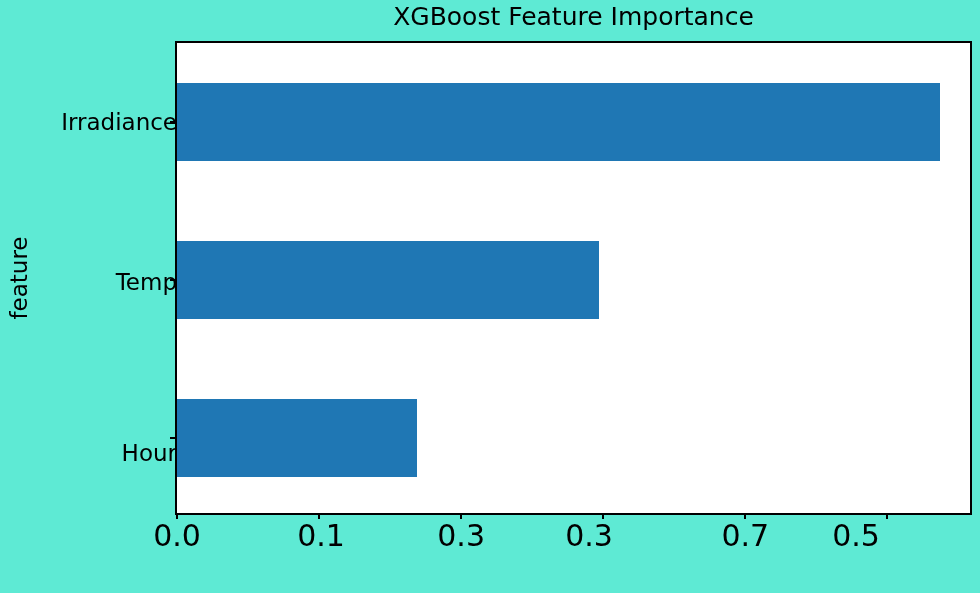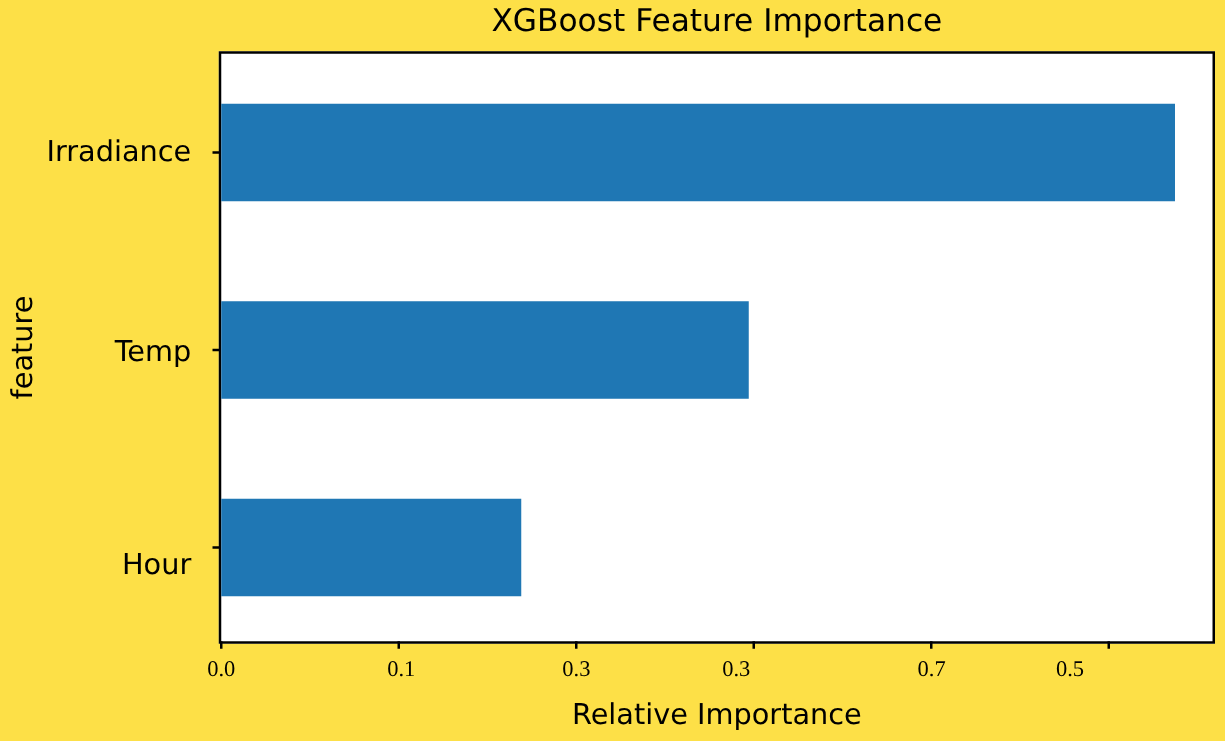--- a/index.html
+++ b/index.html
@@ -8,21 +8,21 @@
     background: #ffffff;
   }
   body {
     font-family: "DejaVu Sans", sans-serif;
     -webkit-font-smoothing: antialiased;
   }
   #figure {
     position: relative;
     width: 980px;
     height: 593px;
-    background: #fde047;
+    background: #5eead4;
     overflow: hidden;
   }
   
   #chart-title {
     position: absolute;
     left: 175px;
     top: 2px;
     width: 797px;
     text-align: center;
     font-size: 25px;
@@ -58,21 +58,21 @@
   .ytick-mark {
     position: absolute;
     width: 6px;
     height: 2px;
     background: #000000;
     left: -7px;
   }
   .ytick-label {
     position: absolute;
     right: 100%;
-    margin-right: 24px;
+    margin-right: 0;
     transform: translateY(-50%);
     font-size: 23px;
     line-height: 23px;
     color: #000000;
     white-space: nowrap;
   }
   #ylabel {
     position: absolute;
     left: 3px;
     top: 278px;
@@ -96,25 +96,24 @@
     width: 2px;
     height: 6px;
     background: #000000;
     top: 100%;
   }
   .xtick-label {
     position: absolute;
     top: 100%;
     margin-top: 11px;
     transform: translateX(-50%);
-    font-size: 18px;
+    font-size: 30px;
     line-height: 23px;
     color: #000000;
     white-space: nowrap;
-    font-family: Liberation Serif, serif;
   }
   #xlabel {
     position: absolute;
     left: 175px;
     top: 559px;
     width: 797px;
     text-align: center;
     font-size: 23px;
     line-height: 26px;
     color: #000000;
@@ -155,15 +154,14 @@
         <div class="xtick-label" style="left: 284.135px;">0.3</div>
         <div class="xtick-mark" style="left: 425.203px;"></div>
         <div class="xtick-label" style="left: 412px;">0.3</div>
         <div class="xtick-mark" style="left: 567.271px;"></div>
         <div class="xtick-label" style="left: 568.271px;">0.7</div>
         <div class="xtick-mark" style="left: 709.339px;"></div>
         <div class="xtick-label" style="left: 679px;">0.5</div>
       </div>
   </div>
 
-  <div id="xlabel">Relative Importance</div>
 
 </div>
 
 </body></html>

